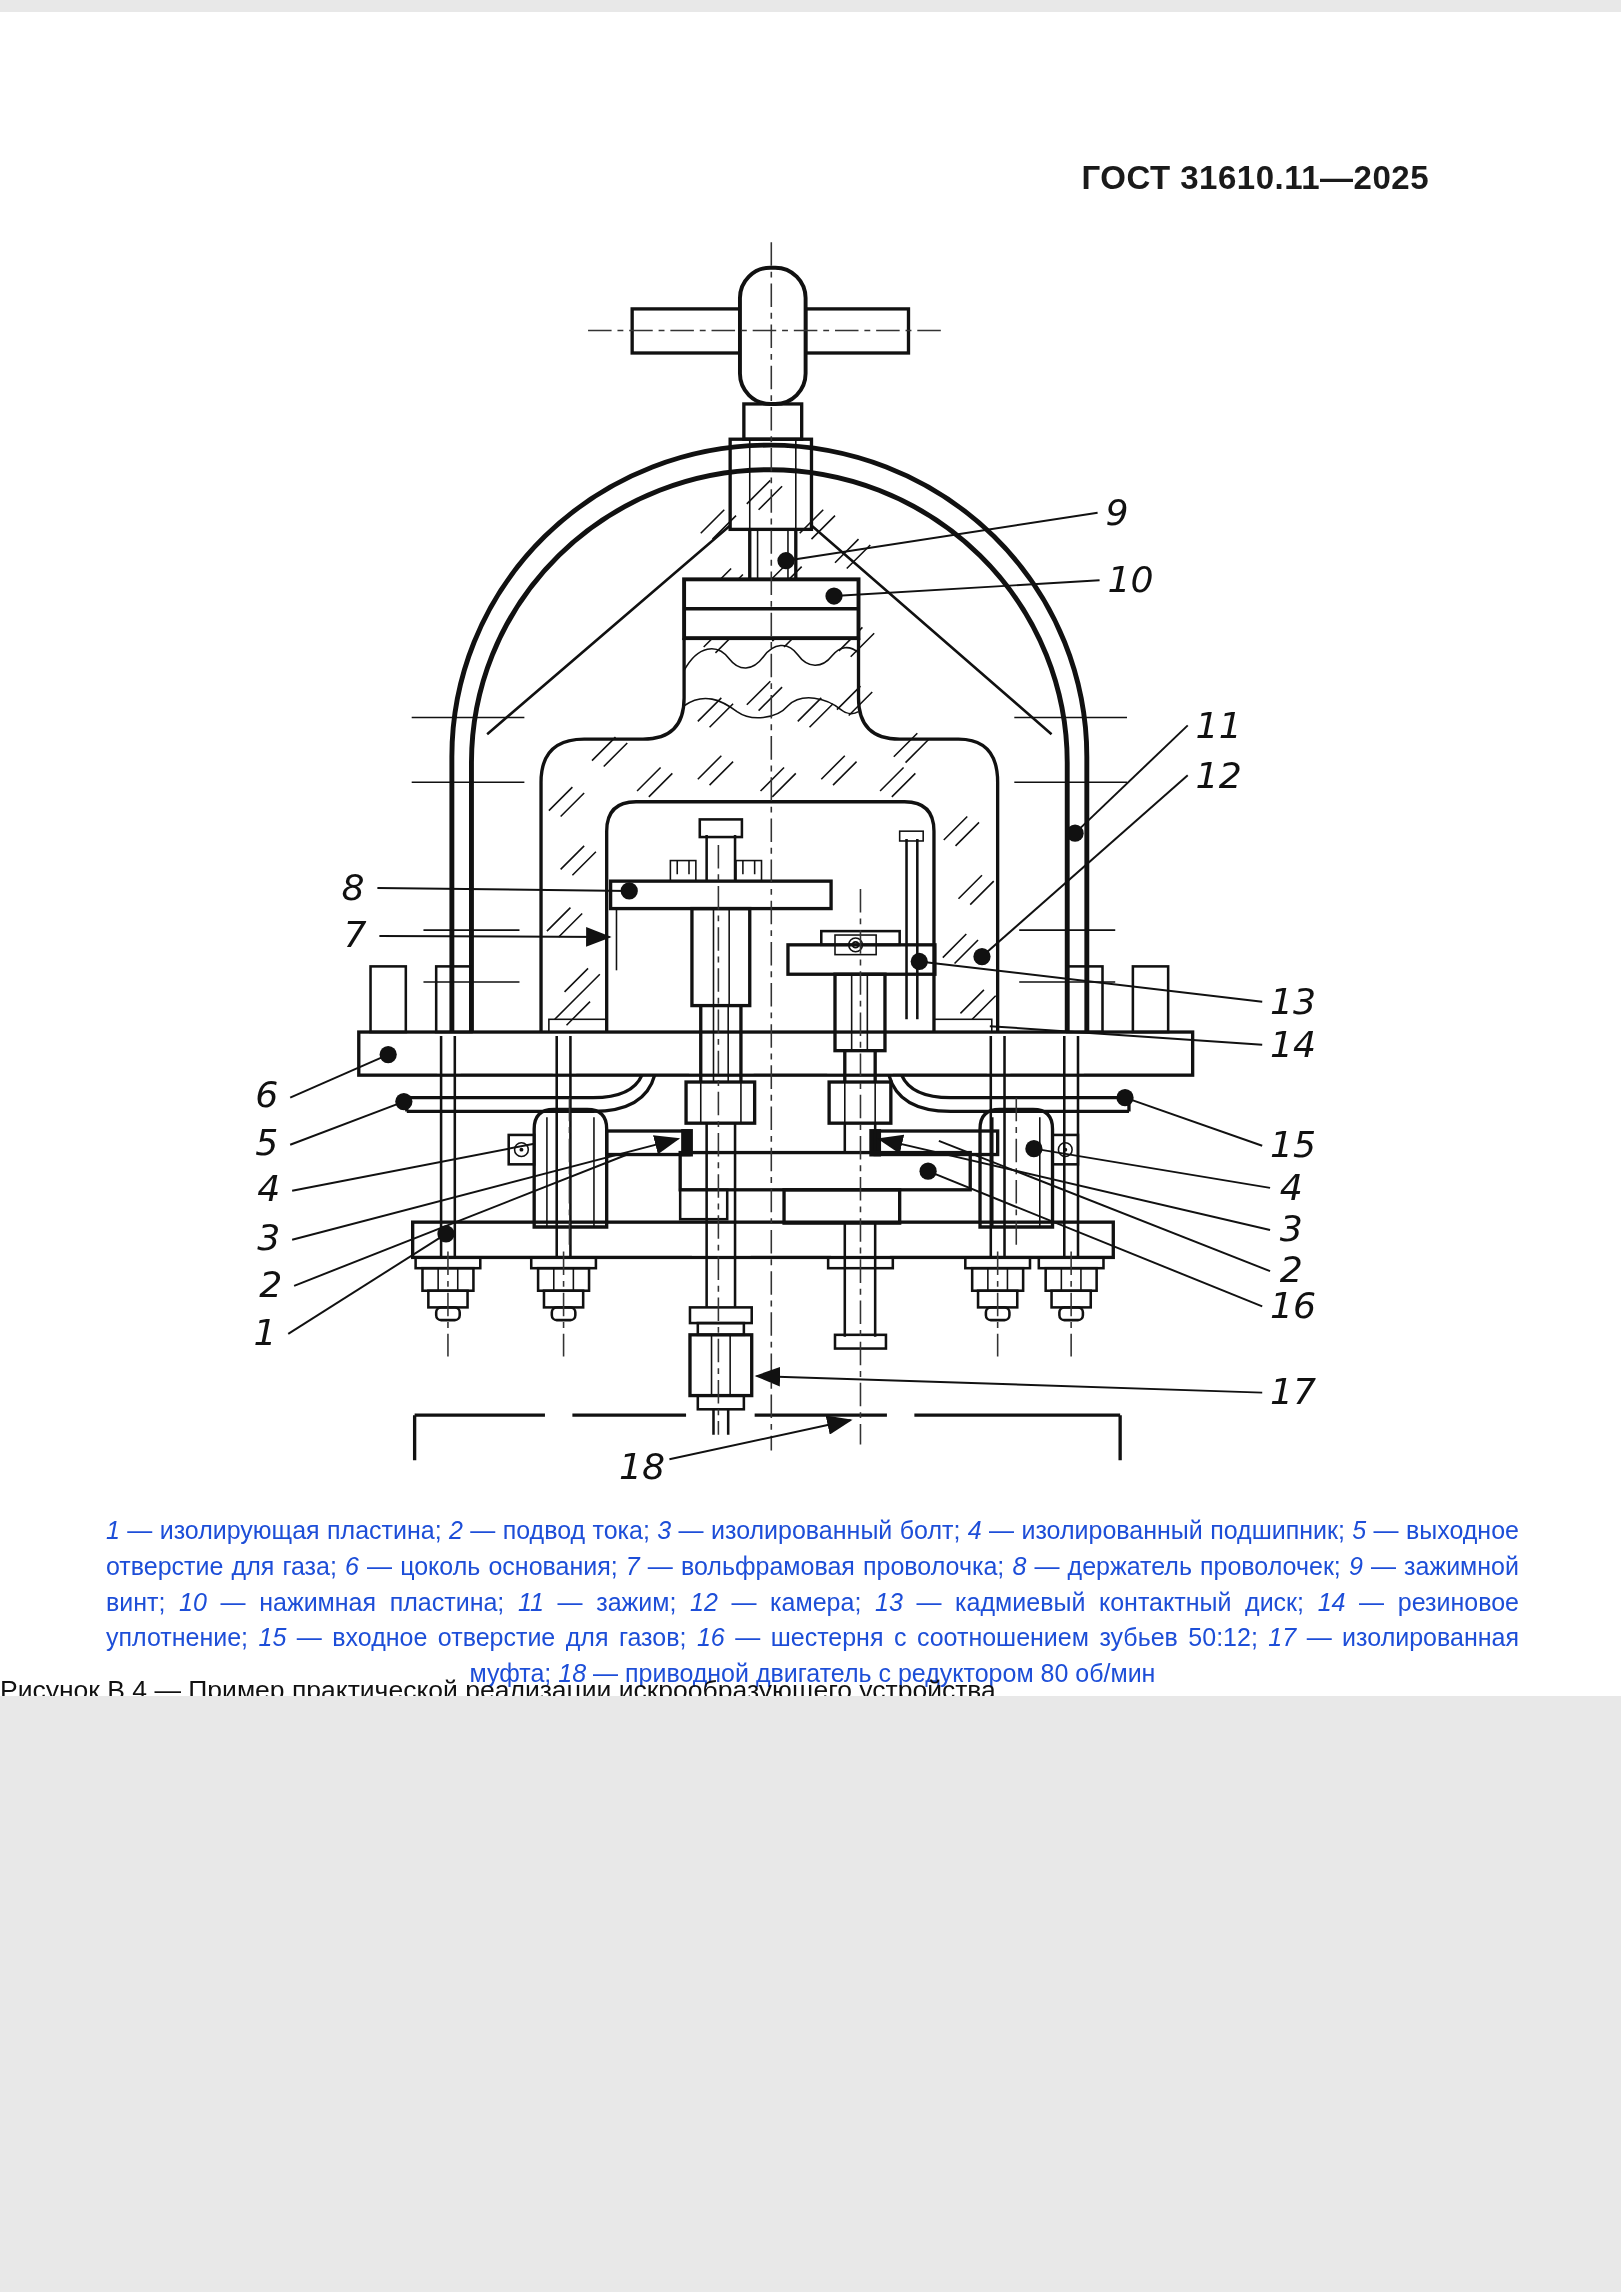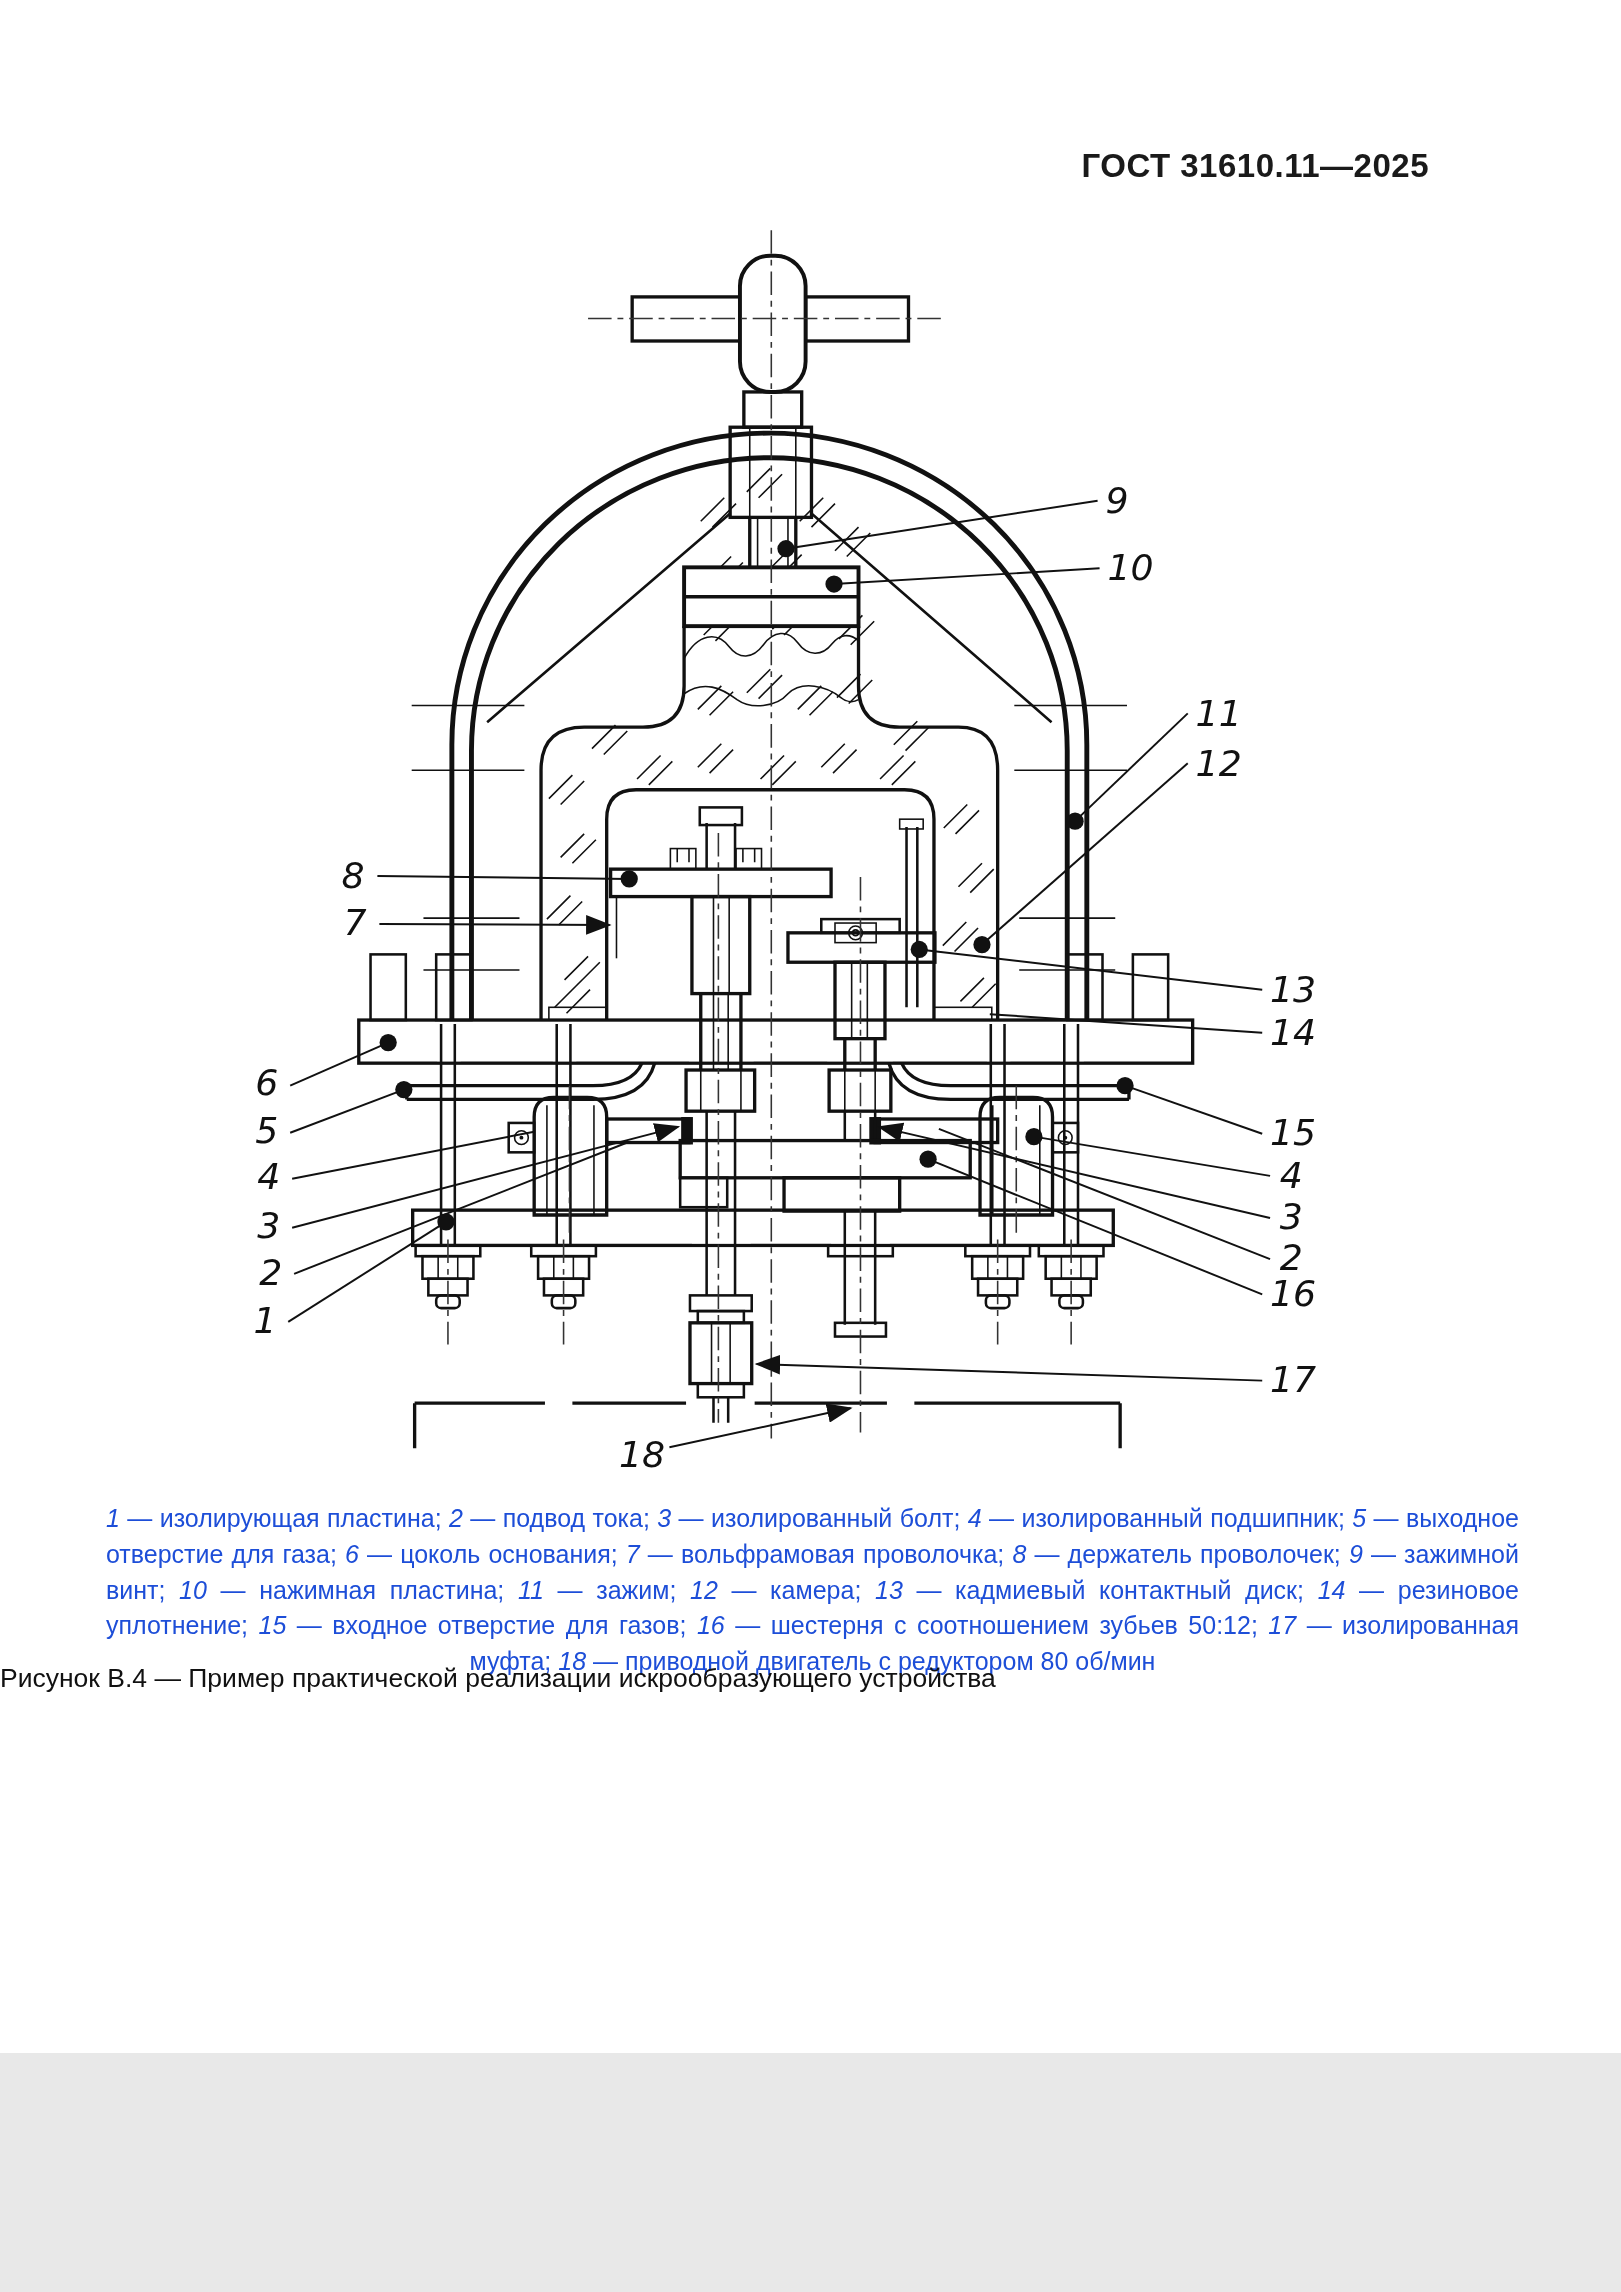--- a/index.html
+++ b/index.html
@@ -1,16 +1,16 @@
 <!DOCTYPE html>
 <html><head>
 <meta charset="utf-8">
 <style>
   html,body{margin:0;padding:0;background:#e8e8e8}
-  #page{position:relative;width:1621px;height:2053px;background:#ffffff;margin:0 auto;
+  #page{position:relative;width:1621px;height:1684px;background:#ffffff;margin:12px auto;
         font-family:"Liberation Sans",sans-serif;color:#1a1a1a;overflow:hidden}
   .header{position:absolute;top:147px;right:192px;font-size:33px;font-weight:bold;letter-spacing:0.5px;white-space:nowrap}
   #drawing{position:absolute;left:0;top:0}
   .legend{position:absolute;left:106px;top:1501px;width:1413px;font-size:25px;line-height:1.43;
           text-align:justify;text-align-last:center;color:#1d4ed8}
   .legend i{font-style:italic}
   .caption{position:absolute;left:0;top:1663px;width:100%;text-align:left;font-size:26.5px;color:#111}
   .pagenum{position:absolute;top:2064px;right:186px;font-size:27.4px;color:#111}
   .leader{stroke:#111;stroke-width:2;fill:none}
   .co-label{font-family:"DejaVu Sans",sans-serif;font-style:italic;font-size:37px;fill:#111}

